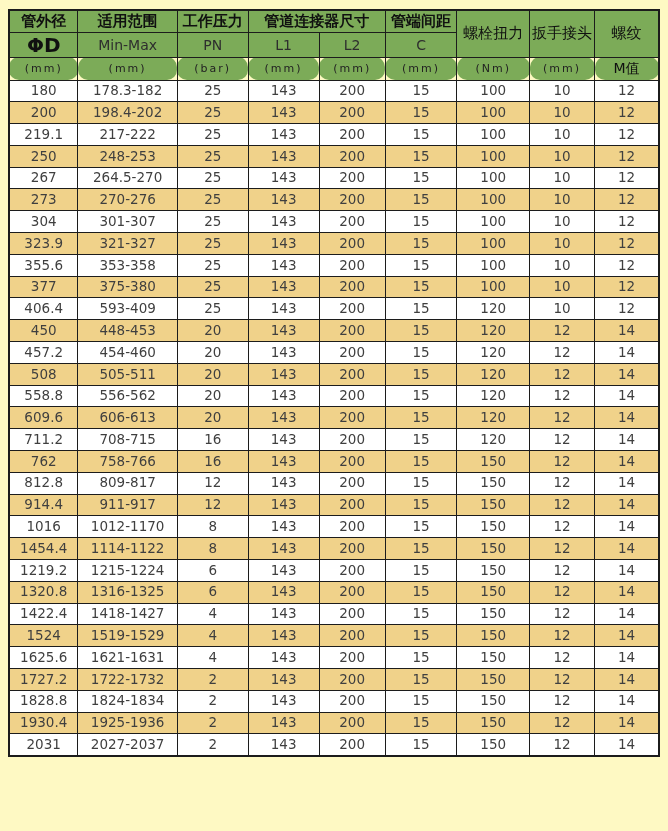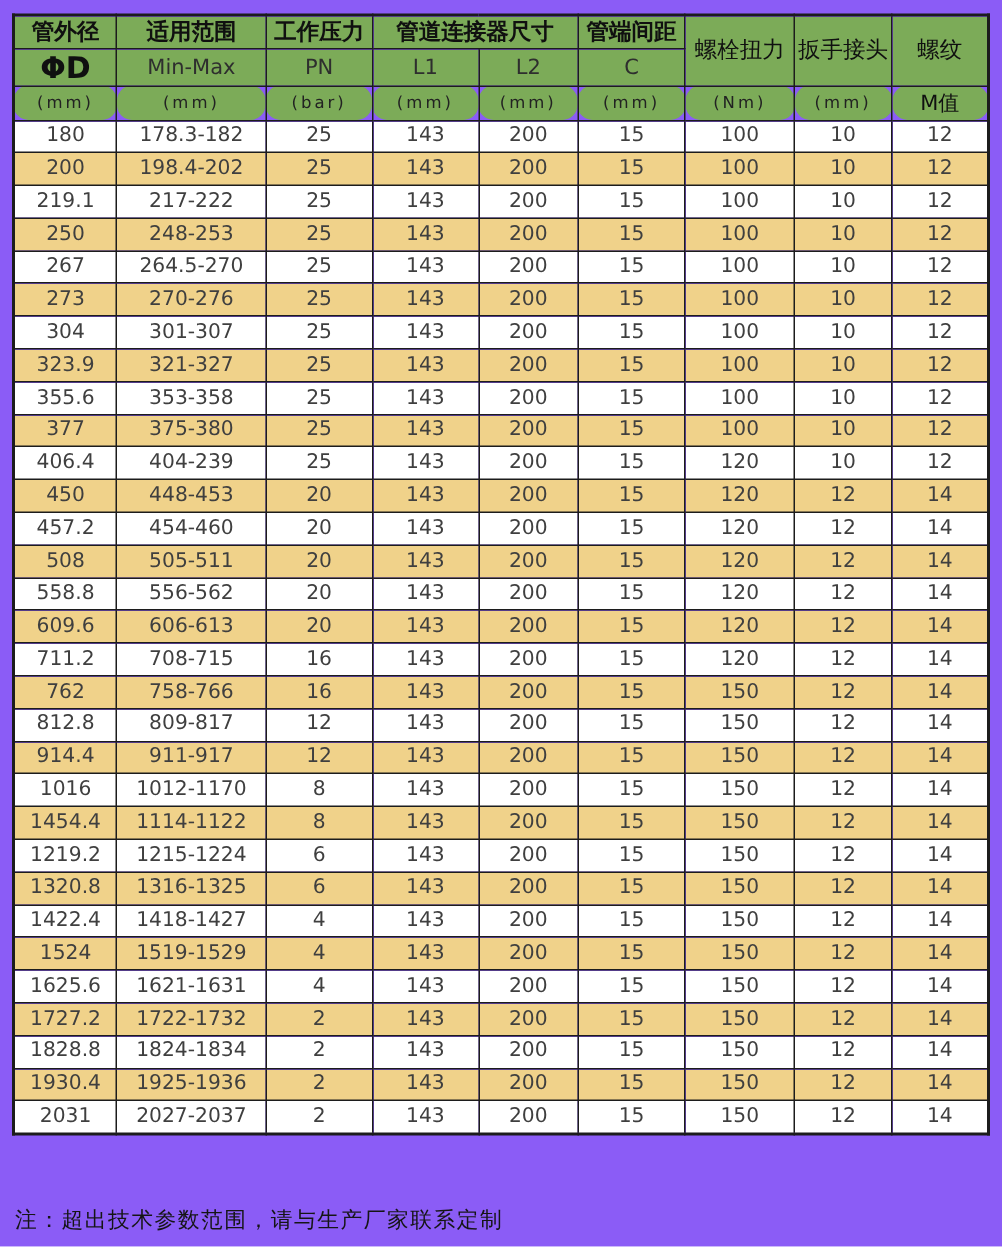--- a/index.html
+++ b/index.html
@@ -10,21 +10,21 @@
     --text:#3f3f3f;
     --header-text:#101010;
   }
   *{box-sizing:border-box;margin:0;padding:0;}
   html,body{background:#ffffff;}
   body{
     width:668px;height:831px;
     font-family:"DejaVu Sans","Liberation Sans",sans-serif;
     position:relative;overflow:hidden;
   }
-  .page{position:absolute;left:0;top:0;width:668px;height:831px;background:#8b5cf6;}
+  .page{position:absolute;left:0;top:0;width:668px;height:831px;background:#fef9c3;}
   table.spec{
     position:absolute;left:8px;top:9px;width:652px;
     border-collapse:collapse;
     table-layout:fixed;
     border:2px solid var(--border);
   }
   table.spec th, table.spec td{
     border:1.5px solid var(--border);
     text-align:center;vertical-align:middle;
     overflow:hidden;white-space:nowrap;
@@ -203,21 +203,21 @@
           <td>25</td>
           <td>143</td>
           <td>200</td>
           <td>15</td>
           <td>100</td>
           <td>10</td>
           <td>12</td>
         </tr>
         <tr>
           <td>406.4</td>
-          <td>404-239</td>
+          <td>593-409</td>
           <td>25</td>
           <td>143</td>
           <td>200</td>
           <td>15</td>
           <td>120</td>
           <td>10</td>
           <td>12</td>
         </tr>
         <tr>
           <td>450</td>
@@ -435,15 +435,14 @@
           <td>143</td>
           <td>200</td>
           <td>15</td>
           <td>150</td>
           <td>12</td>
           <td>14</td>
         </tr>
       </tbody>
   </table>
 
-  <div class="note">注：超出技术参数范围，请与生产厂家联系定制</div>
 
 </div>
 
 </body></html>

